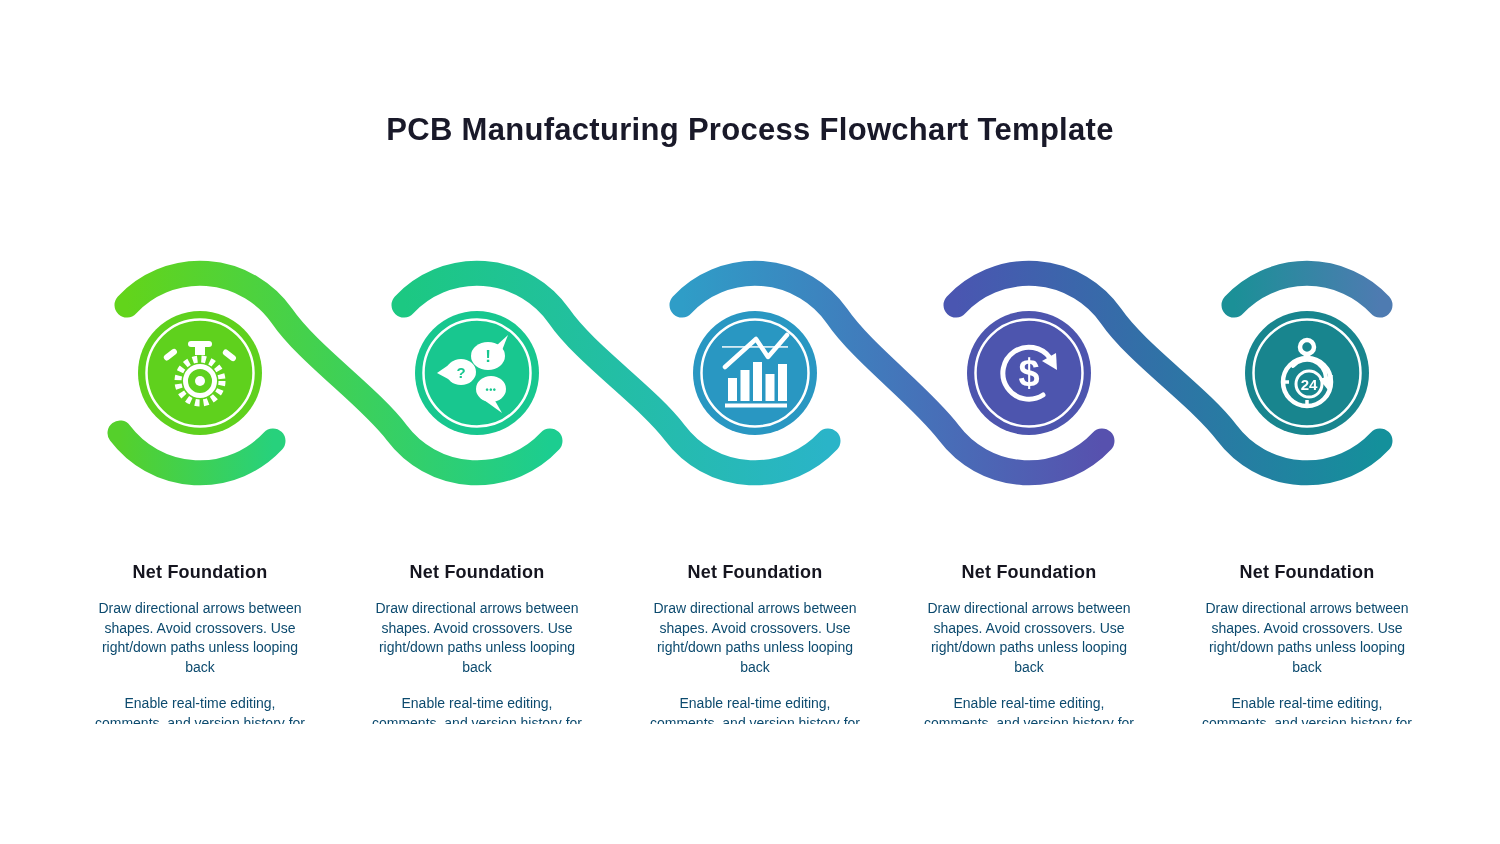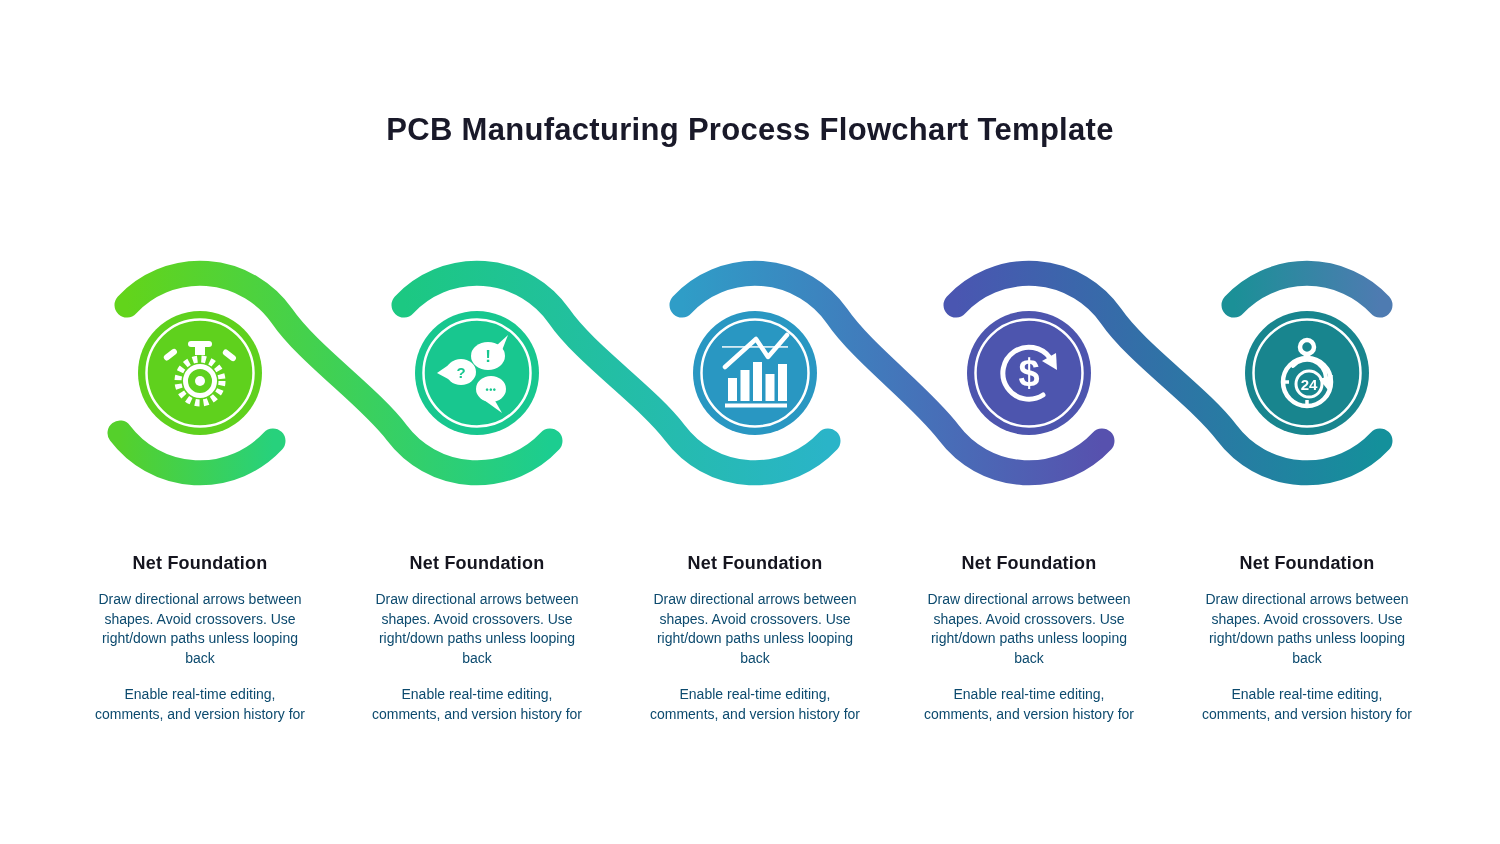--- a/index.html
+++ b/index.html
@@ -3,21 +3,21 @@
 <meta charset="utf-8">
 <style>
   html,body{margin:0;padding:0;background:#fff;}
   .stage{position:relative;width:1500px;height:724px;background:#ffffff;overflow:hidden;
          font-family:"Liberation Sans",sans-serif;}
   .title{position:absolute;top:112px;left:0;width:1500px;text-align:center;
          font-size:31px;font-weight:700;color:#191929;letter-spacing:.3px;}
   .wave-svg{position:absolute;left:0;top:0;}
   .wave-svg text{font-family:"Liberation Sans",sans-serif;}
   .col{position:absolute;top:550px;width:250px;text-align:center;}
-  .col h3{margin:3px 0 16px 0;font-size:18px;font-weight:700;color:#15151f;letter-spacing:.2px;}
+  .col h3{margin:12px 0 16px 0;font-size:18px;font-weight:700;color:#15151f;letter-spacing:.2px;}
   .col p{margin:0 14px 17px 14px;font-size:14px;line-height:19.5px;color:#0c4a6e;}
 </style>
 </head>
 <body>
 
 <div class="stage">
 
   <div class="title">PCB Manufacturing Process Flowchart Template</div>
 
   <svg class="wave-svg" width="1500" height="844" viewBox="0 0 1500 844">

